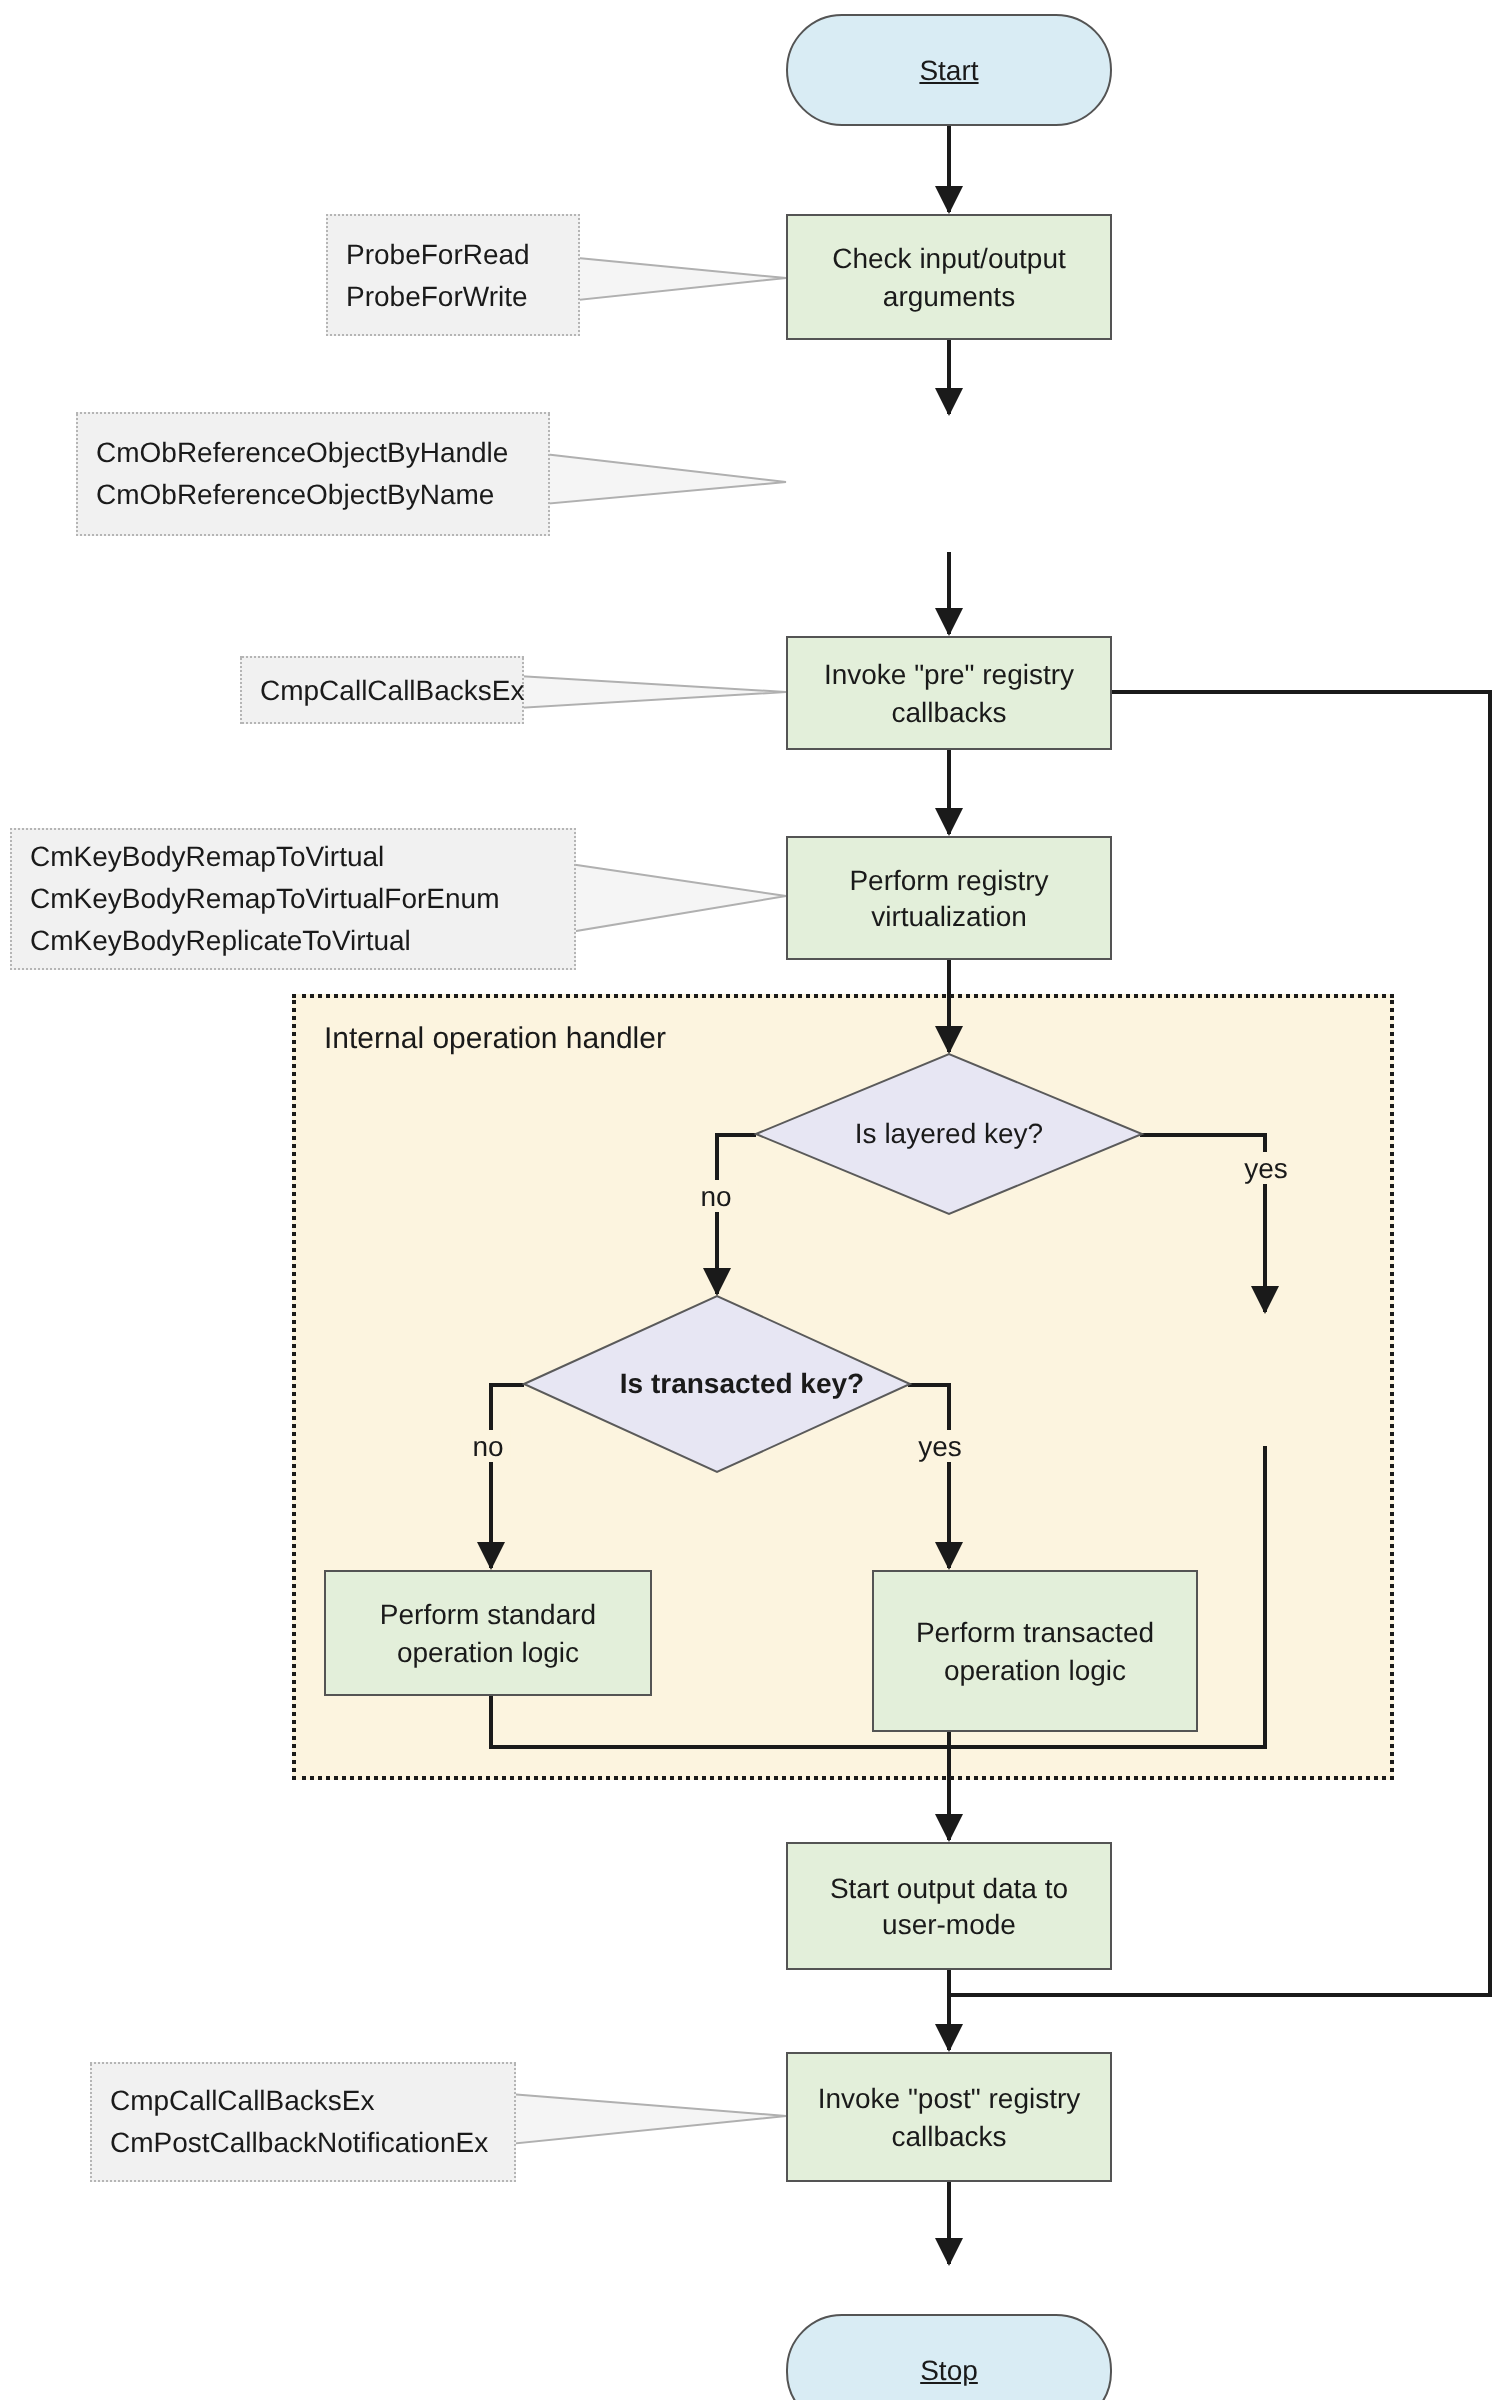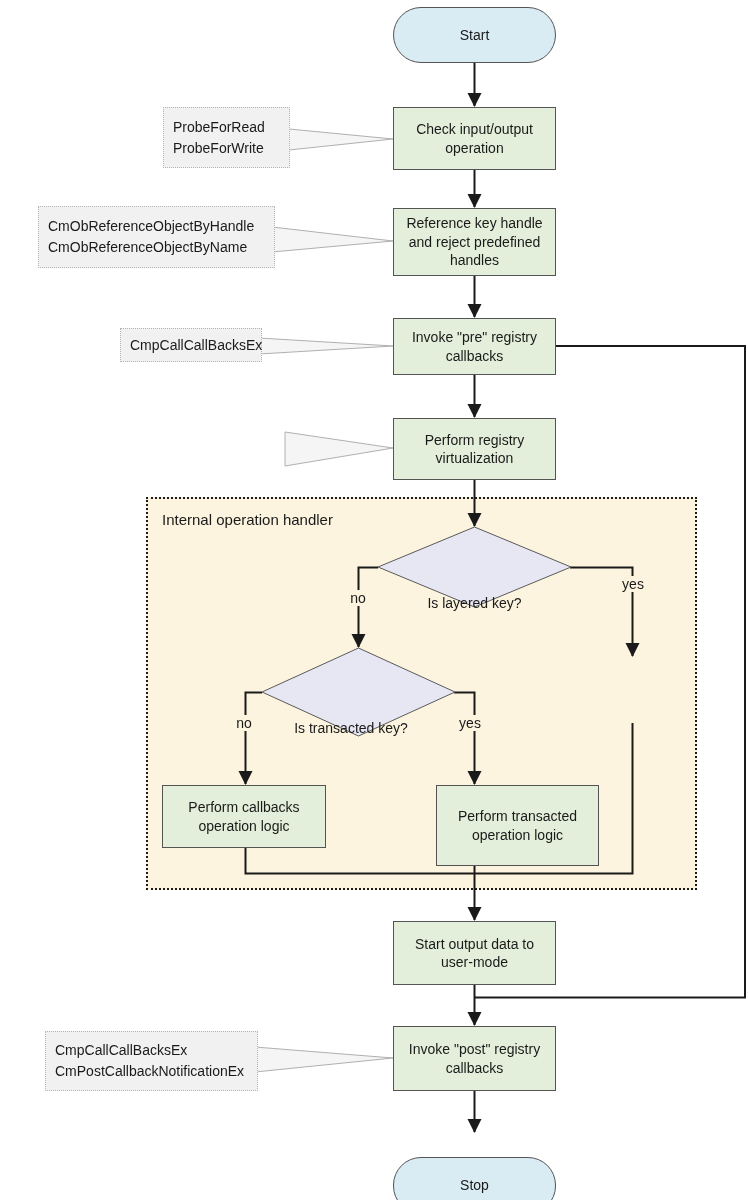--- a/index.html
+++ b/index.html
@@ -13,24 +13,24 @@
   }
   .group-label{
     position:absolute;left:14px;top:12px;font-size:15px;color:#1a1a1a;
   }
   .wires{position:absolute;left:0;top:0;pointer-events:none;}
   .node{
     position:absolute;box-sizing:border-box;display:flex;align-items:center;justify-content:center;
     text-align:center;font-size:14px;line-height:1.32;padding:3px 8px;
   }
   .process{background:#e3efda;border:1px solid #545454;}
-  .terminal{background:#d9ecf4;border:1px solid #545454;border-radius:28px;}
+  .terminal{background:#d9ecf4;border:1px solid #545454;border-radius:28px;text-decoration:underline;}
   .decision-label{
     position:absolute;text-align:right;font-size:14px;line-height:1.2;
-    transform:translate(-50%,-50%);white-space:nowrap;margin-top:36px;
+    transform:translate(-50%,-50%);white-space:nowrap;
   }
   .edge-label{
     position:absolute;font-size:14px;background:#fcf4df;padding:0 3px;
     transform:translate(-50%,-50%);white-space:nowrap;
   }
   .annotation{
     position:absolute;box-sizing:border-box;background:#f1f1f1;border:1px dotted #b5b5b5;
     display:flex;flex-direction:column;justify-content:center;
     font-size:14px;line-height:1.5;padding:4px 9px;white-space:pre-line;
   }
@@ -84,52 +84,54 @@
       <polygon points="467.5,1012 481.5,1012 474.5,1026"></polygon>
       <polygon points="467.5,1119 481.5,1119 474.5,1133"></polygon>
     </g>
 
     <polygon points="378,567 474.5,527 571,567 474.5,607" fill="#e7e6f3" stroke="#5a5a5a" stroke-width="1"></polygon>
     <polygon points="262,692 358.5,648 455,692 358.5,736" fill="#e7e6f3" stroke="#5a5a5a" stroke-width="1"></polygon>
   </svg>
 
   <div class="node terminal" style="left:393px;top:7px;width:163px;height:56px;">Start</div>
 
-  <div class="node process" style="left:393px;top:107px;width:163px;height:63px;">Check input/output operation</div>
+  <div class="node process" style="left:393px;top:107px;width:163px;height:63px;">Check input/output arguments</div>
 
-  <div class="node process" style="left:393px;top:208px;width:163px;height:68px;">Reference key handle and reject predefined handles</div>
 
   <div class="node process" style="left:393px;top:318px;width:163px;height:57px;">Invoke "pre" registry callbacks</div>
 
   <div class="node process" style="left:393px;top:418px;width:163px;height:62px;">Perform registry virtualization</div>
 
-  <div class="node process" style="left:162px;top:785px;width:164px;height:63px;">Perform callbacks operation logic</div>
+  <div class="node process" style="left:162px;top:785px;width:164px;height:63px;">Perform standard operation logic</div>
 
   <div class="node process" style="left:393px;top:785px;width:163px;height:81px;margin-left:43px;">Perform transacted operation logic</div>
 
 
   <div class="node process" style="left:393px;top:921px;width:163px;height:64px;">Start output data to user-mode</div>
 
   <div class="node process" style="left:393px;top:1026px;width:163px;height:65px;">Invoke "post" registry callbacks</div>
 
   <div class="node terminal" style="left:393px;top:1133px;width:163px;height:57px;margin-top:24px;">Stop</div>
 
   <div class="decision-label" style="left:474.5px;top:567px;">Is layered key?</div>
-  <div class="decision-label" style="left:351px;top:692px;">Is transacted key?</div>
+  <div class="decision-label" style="left:371px;top:692px;font-weight:bold;">Is transacted key?</div>
 
   <div class="edge-label" style="left:358px;top:598px;">no</div>
   <div class="edge-label" style="left:633px;top:584px;">yes</div>
   <div class="edge-label" style="left:244px;top:723px;">no</div>
   <div class="edge-label" style="left:470px;top:723px;">yes</div>
 
   <div class="annotation" style="left:38px;top:206px;width:237px;height:62px;">CmObReferenceObjectByHandle
 CmObReferenceObjectByName</div>
 
   <div class="annotation" style="left:163px;top:107px;width:127px;height:61px;">ProbeForRead
 ProbeForWrite</div>
 
   <div class="annotation" style="left:120px;top:328px;width:142px;height:34px;">CmpCallCallBacksEx</div>
 
+  <div class="annotation" style="left:5px;top:414px;width:283px;height:71px;">CmKeyBodyRemapToVirtual
+CmKeyBodyRemapToVirtualForEnum
+CmKeyBodyReplicateToVirtual</div>
 
   <div class="annotation" style="left:45px;top:1031px;width:213px;height:60px;">CmpCallCallBacksEx
 CmPostCallbackNotificationEx</div>
 
 </div>
 
 </body></html>

